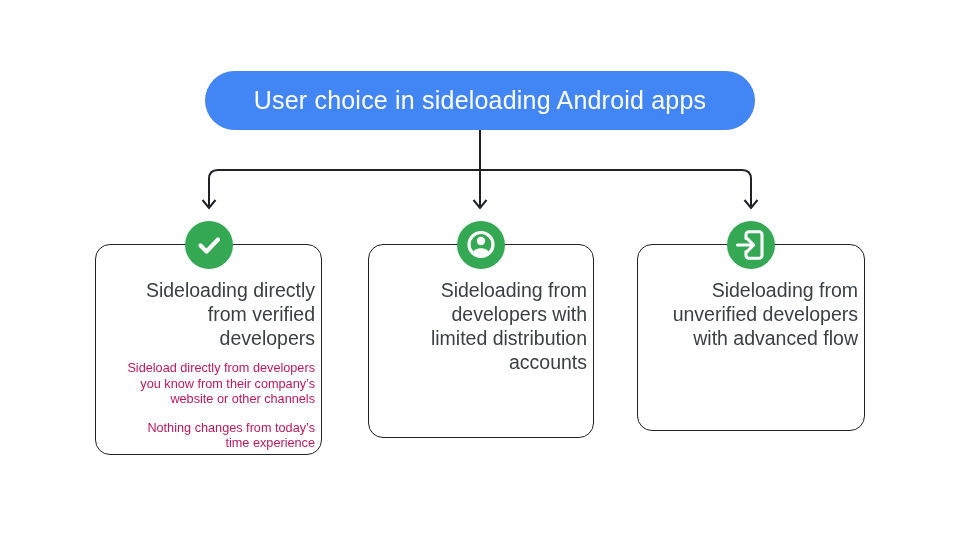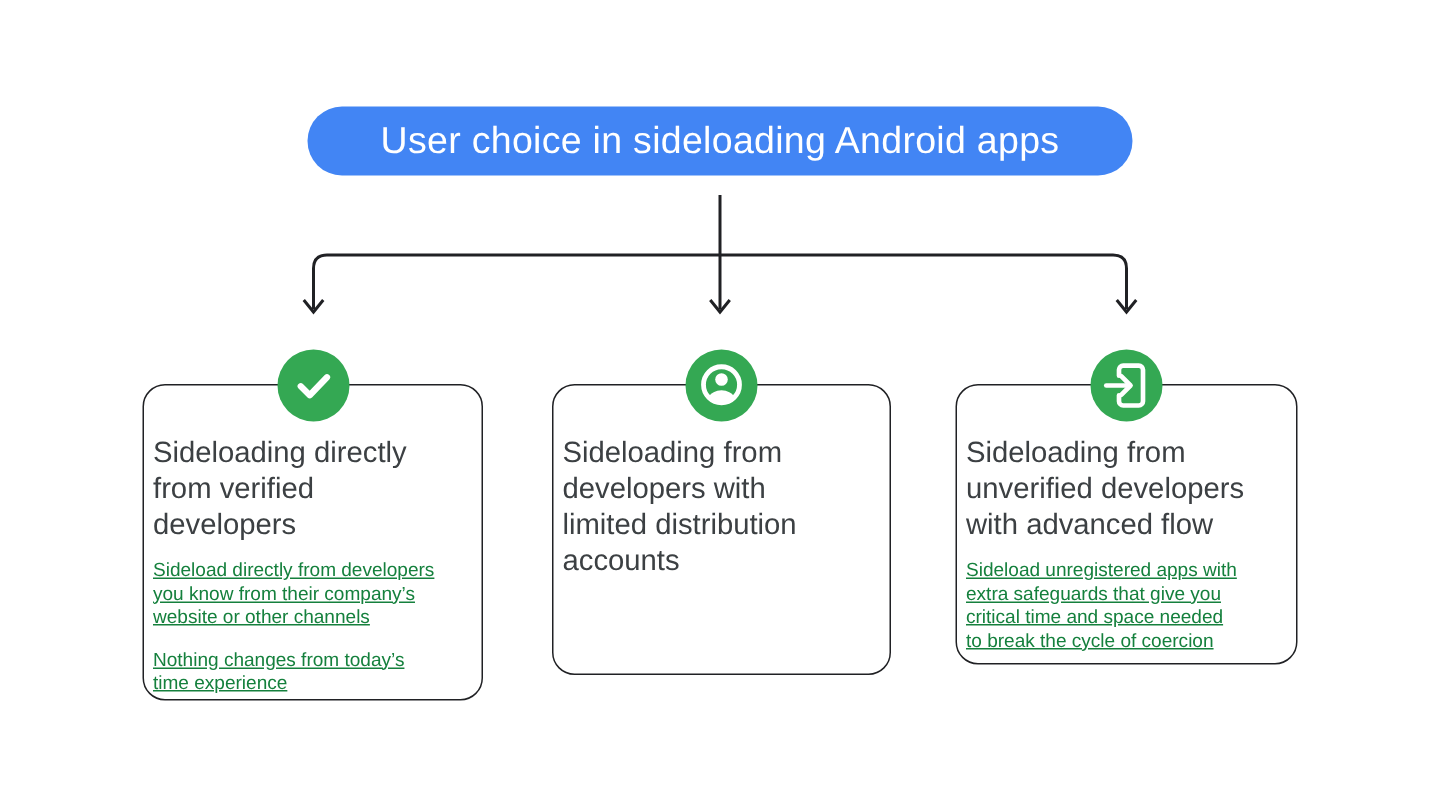--- a/index.html
+++ b/index.html
@@ -14,21 +14,21 @@
     height: 540px;
     background: #ffffff;
     overflow: hidden;
   }
   
   .pill {
     position: absolute;
     left: 205px;
     top: 71px;
     width: 550px;
-    height: 46px;
+    height: 59px;
     background: #4285F4;
     border-radius: 30px;
     display: flex;
     align-items: center;
     justify-content: center;
   }
   .pill span {
     color: #ffffff;
     font-size: 25px;
     font-weight: 500;
@@ -44,26 +44,26 @@
     pointer-events: none;
   }
   .connectors path {
     stroke: #202124;
     stroke-width: 2;
     fill: none;
   }
   
   .card {
     position: absolute;
-    top: 256px;
+    top: 244px;
     border: 1.5px solid #202124;
     border-radius: 15px;
     background: #ffffff;
     box-sizing: border-box;
-    text-align: left;
+    text-align: right;
     padding: 33px 6px 0 6px;
   }
   .card-1 { left: 95px;  width: 227px; height: 211px; }
   .card-2 { left: 368px; width: 226px; height: 194px; }
   .card-3 { left: 637px; width: 228px; height: 187px; }
   .icon-circle {
     position: absolute;
     top: -24px;
     left: 50%;
     transform: translateX(-50%);
@@ -81,23 +81,22 @@
     line-height: 24px;
     font-weight: 500;
     color: #3C4043;
     white-space: pre-line;
   }
   .card p {
     margin: 11px 0 0 0;
     font-size: 12.7px;
     line-height: 15.5px;
     font-weight: 500;
-    color: #15803d;
+    color: #be185d;
     white-space: pre-line;
-    text-decoration: underline;
   }
   .card p + p { margin-top: 13px; }
 </style>
 </head>
 <body>
 
 <div class="canvas">
 
   <div class="pill">
     <span>User choice in sideloading Android apps</span>
@@ -148,19 +147,15 @@
     <div class="icon-circle">
       <svg width="48" height="48" viewBox="0 0 48 48">
         <path d="M19 17.5 V 13.5 a2.8 2.8 0 0 1 2.8 -2.8 h 10.4 a2.8 2.8 0 0 1 2.8 2.8 v 21 a2.8 2.8 0 0 1 -2.8 2.8 H 21.8 a2.8 2.8 0 0 1 -2.8 -2.8 V 30.5" stroke="#ffffff" stroke-width="3.1" fill="none" stroke-linecap="round"></path>
         <path d="M10.5 24 H 24" stroke="#ffffff" stroke-width="3.1" fill="none" stroke-linecap="round"></path>
         <path d="M20.5 17.8 L26.7 24 L20.5 30.2" stroke="#ffffff" stroke-width="3.1" fill="none" stroke-linecap="round" stroke-linejoin="round"></path>
       </svg>
     </div>
     <h3>Sideloading from
 unverified developers
 with advanced flow</h3>
-    <p>Sideload unregistered apps with
-extra safeguards that give you
-critical time and space needed
-to break the cycle of coercion</p>
   </div>
 
 </div>
 
 </body></html>

